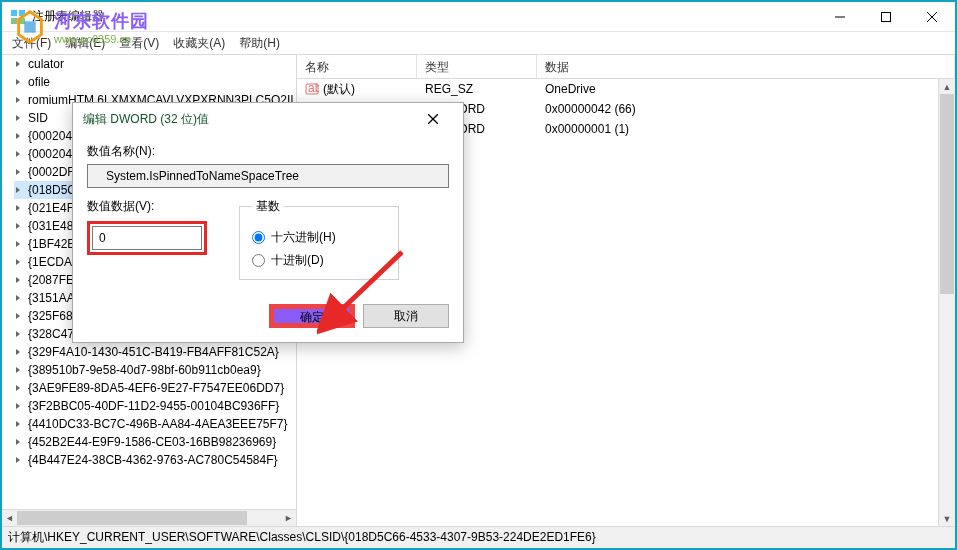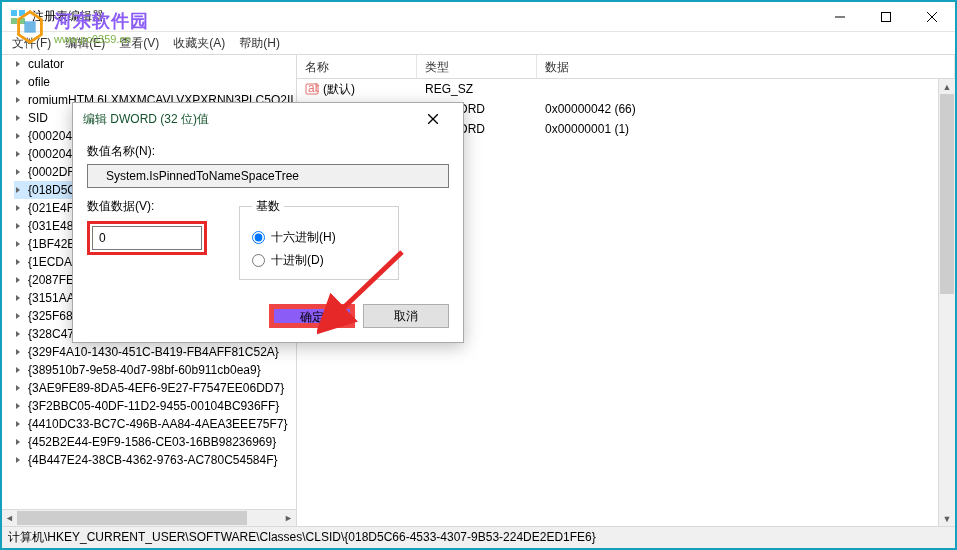--- a/index.html
+++ b/index.html
@@ -168,20 +168,21 @@
     <div id="list-rows">
         <div class="list-row">
           <div class="cell name">
             <svg class="reg-icon" viewBox="0 0 14 14">
               <rect x="1" y="2" width="12" height="10" rx="1" fill="#fff" stroke="#e57373"></rect>
               <text x="3" y="10" font-size="7" fill="#e57373">ab</text>
             </svg>
             <span>(默认)</span>
           </div>
           <div class="cell type">REG_SZ</div>
+          <div class="cell data">OneDrive</div>
         </div>
         <div class="list-row">
           <div class="cell name">
             <svg class="reg-icon" viewBox="0 0 14 14">
               <rect x="1" y="2" width="12" height="10" rx="1" fill="#fff" stroke="#64b5f6"></rect>
               <text x="2" y="10" font-size="6" fill="#64b5f6">011</text>
             </svg>
             <span></span>
           </div>
           <div class="cell type">5_DWORD</div>

